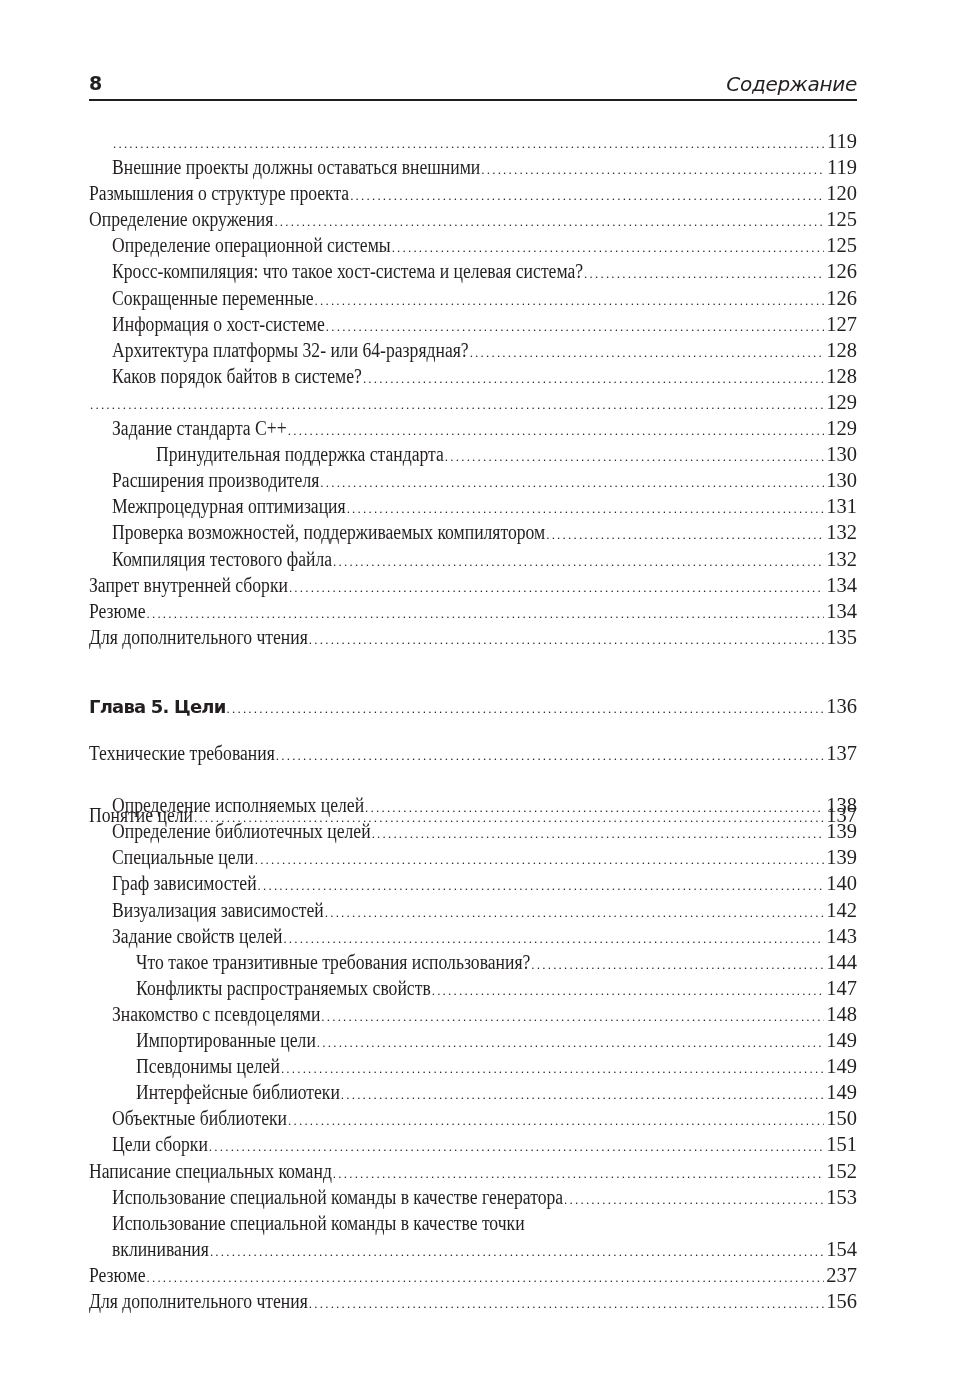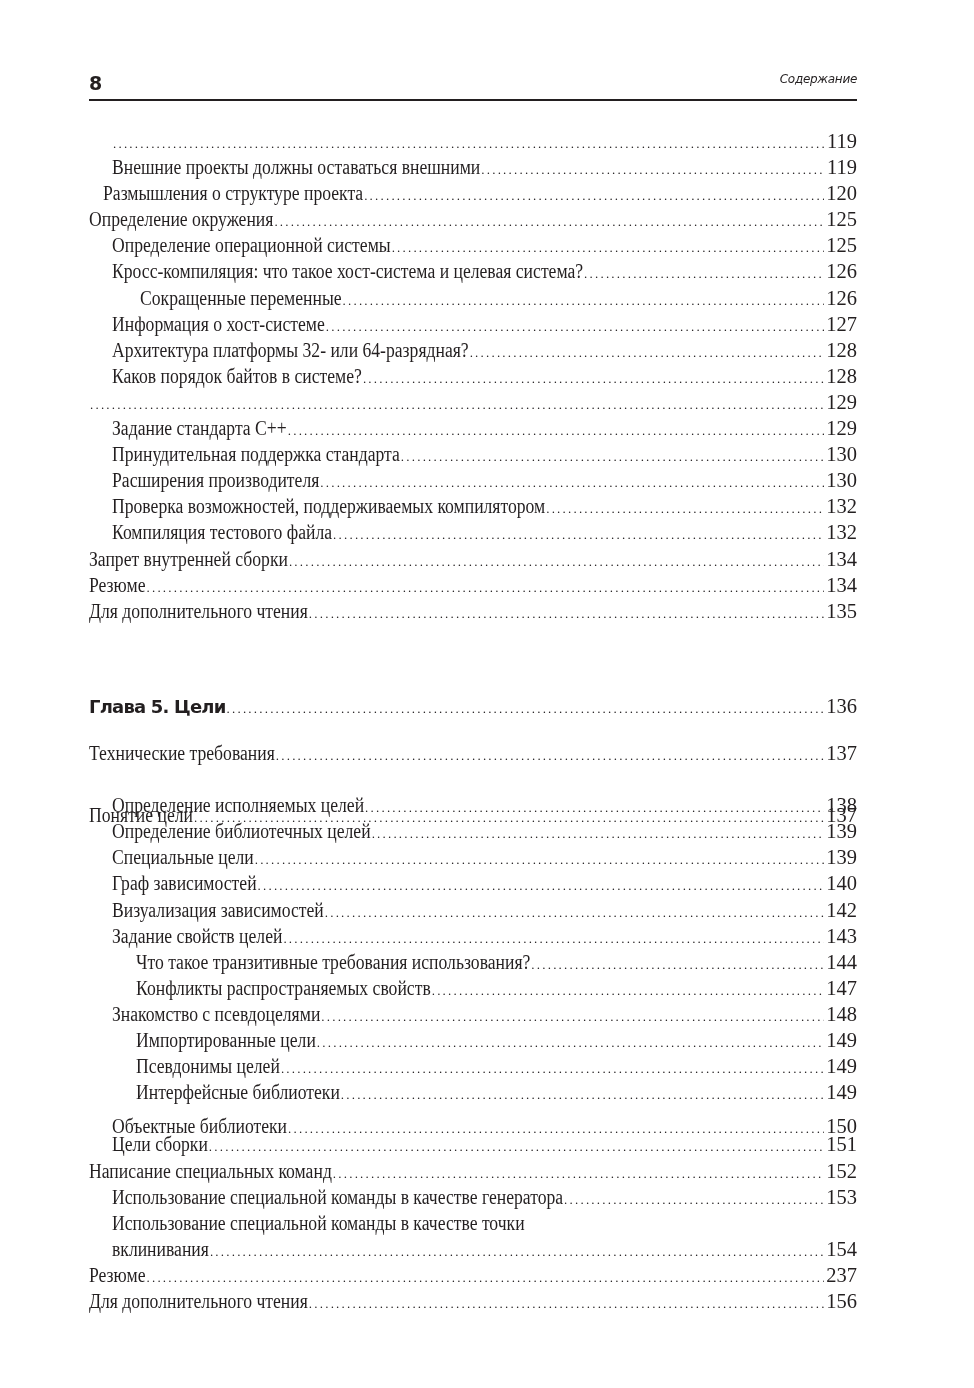--- a/index.html
+++ b/index.html
@@ -1,19 +1,19 @@
 <!DOCTYPE html>
 <html><head>
 <meta charset="utf-8">
 <style>
   html, body { margin: 0; padding: 0; background: #ffffff; }
   body { width: 974px; height: 1388px; position: relative; overflow: hidden; color: #231f20; }
   .header { position: absolute; left: 89px; top: 68px; width: 768px; height: 31px; border-bottom: 2.5px solid #231f20; }
   .page-num { position: absolute; left: 0; top: 4px; font-family: "DejaVu Sans", sans-serif; font-weight: bold; font-size: 19px; }
-  .running-title { position: absolute; right: 0; top: 4px; font-family: "DejaVu Sans", sans-serif; font-style: italic; font-size: 12px; letter-spacing: -0.3px; }
+  .running-title { position: absolute; right: 0; top: 4px; font-family: "DejaVu Sans", sans-serif; font-style: italic; font-size: 20px; letter-spacing: -0.3px; }
   .toc { position: absolute; left: 89px; width: 768px; font-family: "Liberation Serif", serif; font-size: 20.5px; }
   .toc1 { top: 128px; }
   .toc2 { top: 690px; }
   .row { position: relative; height: 26.1px; line-height: 26px; display: flex; align-items: baseline; white-space: nowrap; }
   .row.l1 { padding-left: 0; }
   .row.l2 { padding-left: 23px; }
   .row.l3 { padding-left: 47px; }
   .row .t { flex: 0 0 auto; transform-origin: left; }
   .row .dots { flex: 1 1 auto; overflow: hidden; margin: 0 2px 0 1px; font-size: 13px; letter-spacing: 2.2px; color: #231f20; }
   .row .dots::before { content: "..................................................................................................................................................................................................................................................................................................."; }
@@ -35,41 +35,41 @@
     <div class="row l2">
       <span class="dots"></span>
       <span class="p">119</span>
     </div>
     <div class="row l2">
       <span class="t" style="width: 368.308px;"><span class="cond">Внешние проекты должны оставаться внешними</span></span>
       <span class="dots"></span>
       <span class="p">119</span>
     </div>
     <div class="row l1">
-      <span class="t" style="width: 260.15px; margin-left: 14px;"><span class="cond">Размышления о структуре проекта</span></span>
+      <span class="t" style="width: 260.15px;"><span class="cond">Размышления о структуре проекта</span></span>
       <span class="dots"></span>
       <span class="p">120</span>
     </div>
     <div class="row l1">
       <span class="t" style="width: 184.403px;"><span class="cond">Определение окружения</span></span>
       <span class="dots"></span>
       <span class="p">125</span>
     </div>
     <div class="row l2">
       <span class="t" style="width: 278.64px;"><span class="cond">Определение операционной системы</span></span>
       <span class="dots"></span>
       <span class="p">125</span>
     </div>
     <div class="row l2">
       <span class="t" style="width: 471.105px;"><span class="cond">Кросс-компиляция: что такое хост-система и целевая система?</span></span>
       <span class="dots"></span>
       <span class="p">126</span>
     </div>
     <div class="row l2">
-      <span class="t" style="width: 201.549px; margin-left: 28px;"><span class="cond">Сокращенные переменные</span></span>
+      <span class="t" style="width: 201.549px;"><span class="cond">Сокращенные переменные</span></span>
       <span class="dots"></span>
       <span class="p">126</span>
     </div>
     <div class="row l2">
       <span class="t" style="width: 212.823px;"><span class="cond">Информация о хост-системе</span></span>
       <span class="dots"></span>
       <span class="p">127</span>
     </div>
     <div class="row l2">
       <span class="t" style="width: 356.685px;"><span class="cond">Архитектура платформы 32- или 64-разрядная?</span></span>
@@ -84,28 +84,33 @@
     <div class="row l1">
       <span class="dots"></span>
       <span class="p">129</span>
     </div>
     <div class="row l2">
       <span class="t" style="width: 174.741px;"><span class="cond">Задание стандарта C++</span></span>
       <span class="dots"></span>
       <span class="p">129</span>
     </div>
     <div class="row l2">
-      <span class="t" style="width: 287.831px;"><span class="cond">Принудительная поддержка стандарта</span></span>
+      <span class="t" style="width: 287.831px; margin-left: 44px;"><span class="cond">Принудительная поддержка стандарта</span></span>
       <span class="dots"></span>
       <span class="p">130</span>
     </div>
     <div class="row l2">
       <span class="t" style="width: 207.314px;"><span class="cond">Расширения производителя</span></span>
       <span class="dots"></span>
       <span class="p">130</span>
+    </div>
+    <div class="row l2">
+      <span class="t" style="width: 233.678px;"><span class="cond">Межпроцедурная оптимизация</span></span>
+      <span class="dots"></span>
+      <span class="p">131</span>
     </div>
     <div class="row l2">
       <span class="t" style="width: 433.225px;"><span class="cond">Проверка возможностей, поддерживаемых компилятором</span></span>
       <span class="dots"></span>
       <span class="p">132</span>
     </div>
     <div class="row l2">
       <span class="t" style="width: 220.106px;"><span class="cond">Компиляция тестового файла</span></span>
       <span class="dots"></span>
       <span class="p">132</span>
@@ -198,21 +203,21 @@
         <span class="t" style="width: 143.875px;"><span class="cond">Псевдонимы целей</span></span>
         <span class="dots"></span>
         <span class="p">149</span>
       </div>
       <div class="row l3">
         <span class="t" style="width: 203.82px;"><span class="cond">Интерфейсные библиотеки</span></span>
         <span class="dots"></span>
         <span class="p">149</span>
       </div>
       <div class="row l2">
-        <span class="t" style="width: 175.037px; margin-top: 8px;"><span class="cond">Объектные библиотеки</span></span>
+        <span class="t" style="width: 175.037px;"><span class="cond">Объектные библиотеки</span></span>
         <span class="dots"></span>
         <span class="p">150</span>
       </div>
       <div class="row l2">
         <span class="t" style="width: 95.8497px;"><span class="cond">Цели сборки</span></span>
         <span class="dots"></span>
         <span class="p">151</span>
       </div>
       <div class="row l1">
         <span class="t" style="width: 242.856px;"><span class="cond">Написание специальных команд</span></span>

